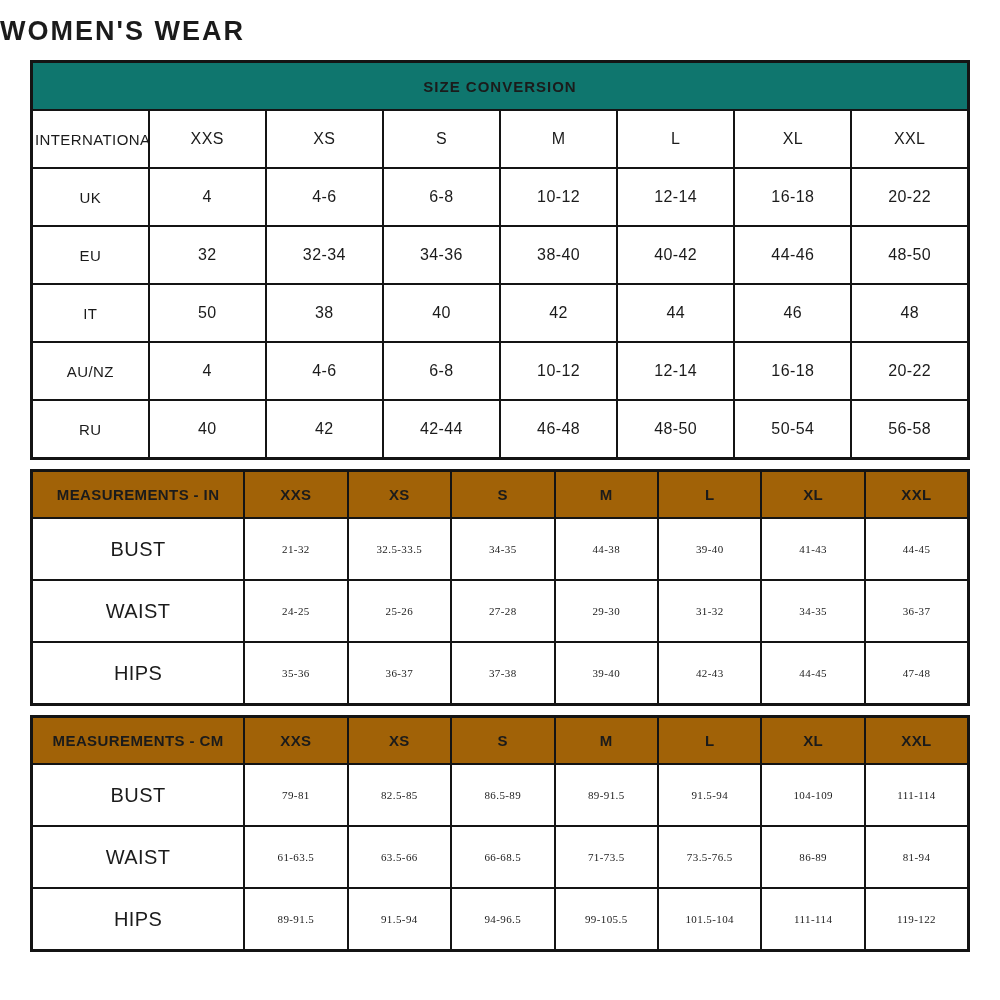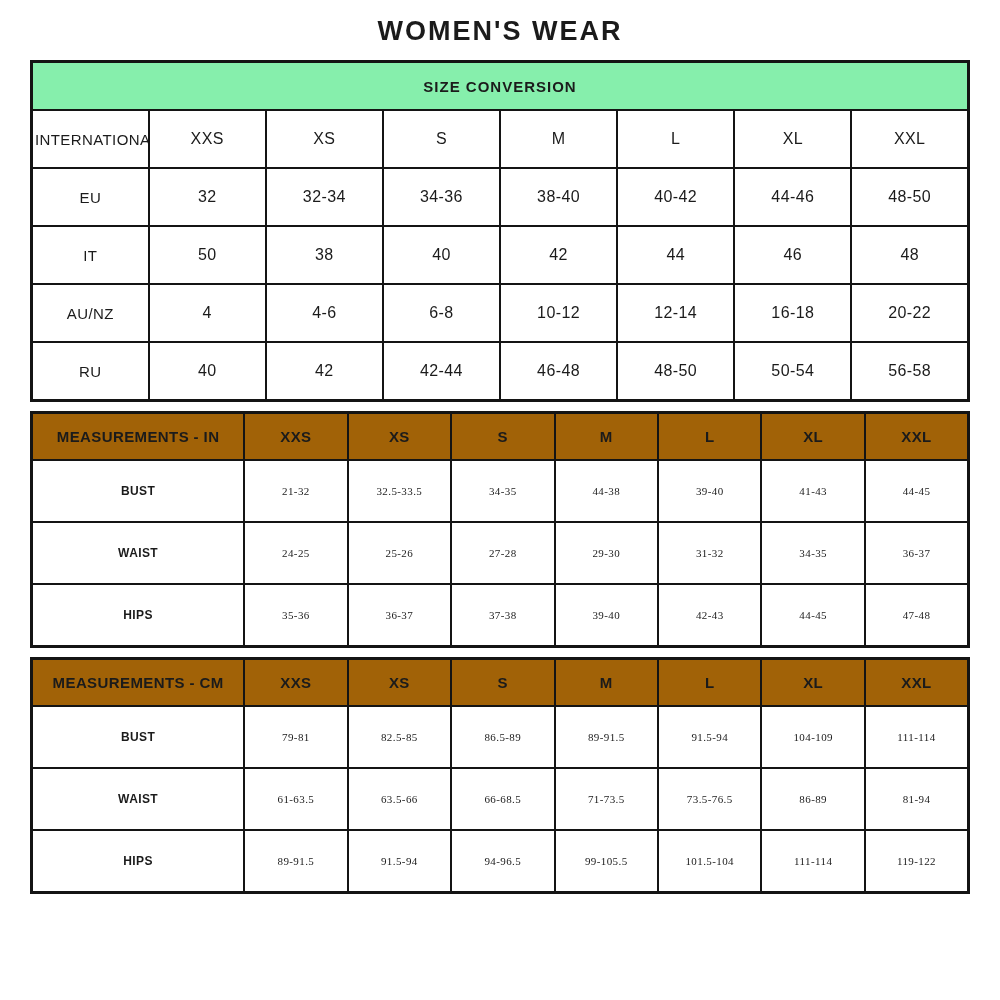--- a/index.html
+++ b/index.html
@@ -11,21 +11,21 @@
     font-family: "Liberation Sans", sans-serif;
     color: #1b1b1b;
   }
   .page {
     width: 1000px;
     height: 1000px;
     box-sizing: border-box;
     padding-top: 10px;
   }
   .title {
-    text-align: center;
+    text-align: left;
     font-size: 27px;
     font-weight: 700;
     letter-spacing: 2px;
     margin: 6px 0 13px 0;
   }
   table {
     border-collapse: collapse;
     width: 940px;
     margin: 0 auto 9px auto;
     table-layout: fixed;
@@ -35,43 +35,43 @@
     border: 2px solid #141414;
     text-align: center;
     vertical-align: middle;
     font-weight: 400;
     letter-spacing: 0.4px;
     padding: 0 2px;
     overflow: hidden;
   }
   
   .conv-table .banner {
-    background: #86efac;
+    background: #0f766e;
     height: 46px;
     font-weight: 700;
     font-size: 15px;
     letter-spacing: 1px;
   }
   .conv-table tbody th,
   .conv-table tbody td {
     height: 56px;
     font-size: 16px;
   }
   .conv-table .label-col { width: 17.8%; font-size: 15px; }
   
   .meas-table .cols-row th {
     background: #a16207;
     font-weight: 700;
     font-size: 15px;
     height: 45px;
   }
   .meas-table .label-col { width: 22%; }
   .meas-table tbody tr:not(.cols-row) th.label-col {
-    font-size: 12px;
-    font-weight: 700;
+    font-size: 20px;
+    font-weight: 400;
     height: 60px;
   }
   .meas-table tbody td {
     font-size: 11px;
     height: 60px;
     font-family: Liberation Serif, serif;
   }
 </style>
 </head>
 <body>
@@ -91,20 +91,30 @@
           <th class="label-col">INTERNATIONAL</th>
           <th>XXS</th>
           <th>XS</th>
           <th>S</th>
           <th>M</th>
           <th>L</th>
           <th>XL</th>
           <th>XXL</th>
         </tr>
         <tr>
+          <th class="label-col">UK</th>
+          <td>4</td>
+          <td>4-6</td>
+          <td>6-8</td>
+          <td>10-12</td>
+          <td>12-14</td>
+          <td>16-18</td>
+          <td>20-22</td>
+        </tr>
+        <tr>
           <th class="label-col">EU</th>
           <td>32</td>
           <td>32-34</td>
           <td>34-36</td>
           <td>38-40</td>
           <td>40-42</td>
           <td>44-46</td>
           <td>48-50</td>
         </tr>
         <tr>

